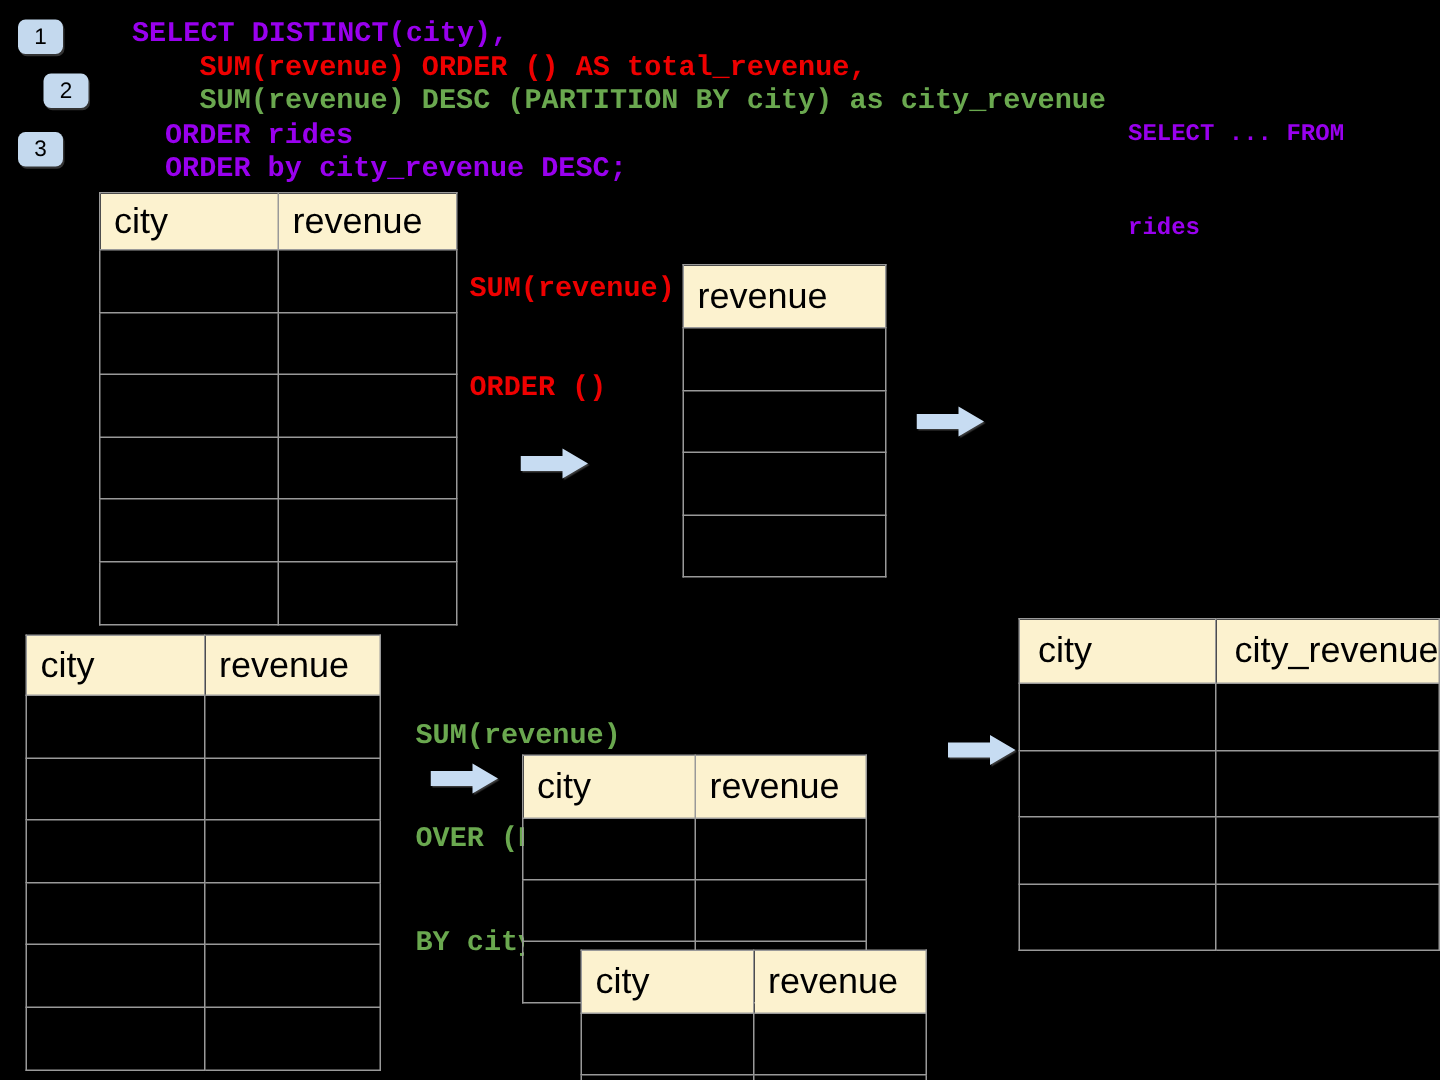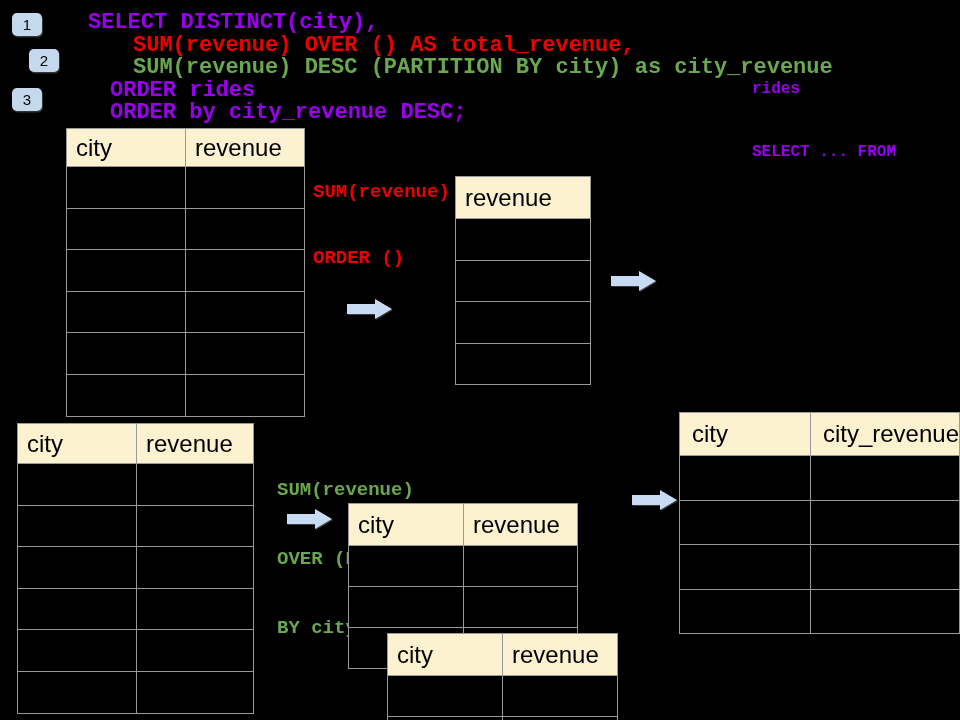--- a/index.html
+++ b/index.html
@@ -26,21 +26,21 @@
     font-size:15px; color:#000;
     box-shadow:1px 1.5px 0 #333;
   }
 
   
   .mono{
     font-family:"Liberation Mono","DejaVu Sans Mono",monospace;
     font-weight:bold;
     white-space:pre;
   }
-  .sql-line{font-size:22px; line-height:23px;}
+  .sql-line{font-size:19px; line-height:23px;}
   .purple{color:var(--purple);}
   .red{color:var(--red);}
   .green{color:var(--green);}
   .snippet{font-size:16px; line-height:21px;}
   .annotation{font-size:19px;}
   .annotation.red{line-height:22px;}
   .annotation.green{line-height:23px;}
 
   
   table{
@@ -73,29 +73,29 @@
 </style>
 </head>
 <body>
 
 <div class="abs badge" style="left:12px; top:13px;">1</div>
 <div class="abs badge" style="left:29px; top:49px;">2</div>
 <div class="abs badge" style="left:12px; top:88px;">3</div>
 
 <div>
   <div class="abs mono sql-line purple" style="left:88px;  top:11px;">SELECT DISTINCT(city),</div>
-  <div class="abs mono sql-line red" style="left:133px; top:34px;">SUM(revenue) OVER () AS total_revenue,</div>
+  <div class="abs mono sql-line red" style="left:133px; top:34px;">SUM(revenue) ORDER () AS total_revenue,</div>
   <div class="abs mono sql-line green" style="left:133px; top:56px;">SUM(revenue) DESC (PARTITION BY city) as city_revenue</div>
   <div class="abs mono sql-line purple" style="left:110px; top:79px;">ORDER rides</div>
   <div class="abs mono sql-line purple" style="left:110px; top:101px;">ORDER by city_revenue DESC;</div>
 </div>
 
 <div class="abs mono snippet purple" style="left:752px; top:37px;">
+  <div>SELECT ... FROM</div>
   <div>rides</div>
-  <div>SELECT ... FROM</div>
 </div>
 
 <div class="abs mono annotation red" style="left:313px; top:137px;">
   <div>SUM(revenue)</div>
   <div>ORDER ()</div>
 </div>
 
 <div class="abs mono annotation green" style="left:277px; top:433px;">
   <div>SUM(revenue)</div>
   <div>OVER (PARTITION</div>

